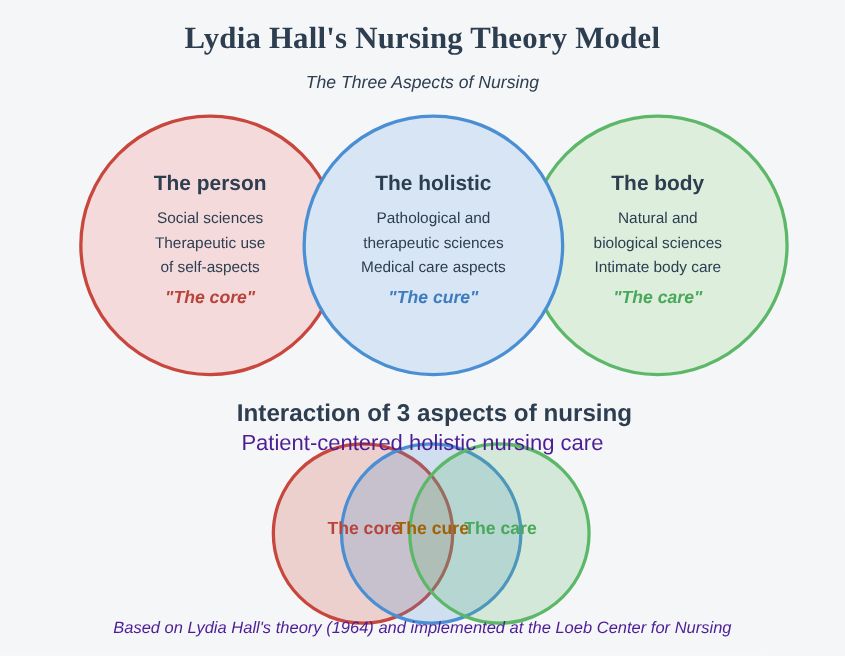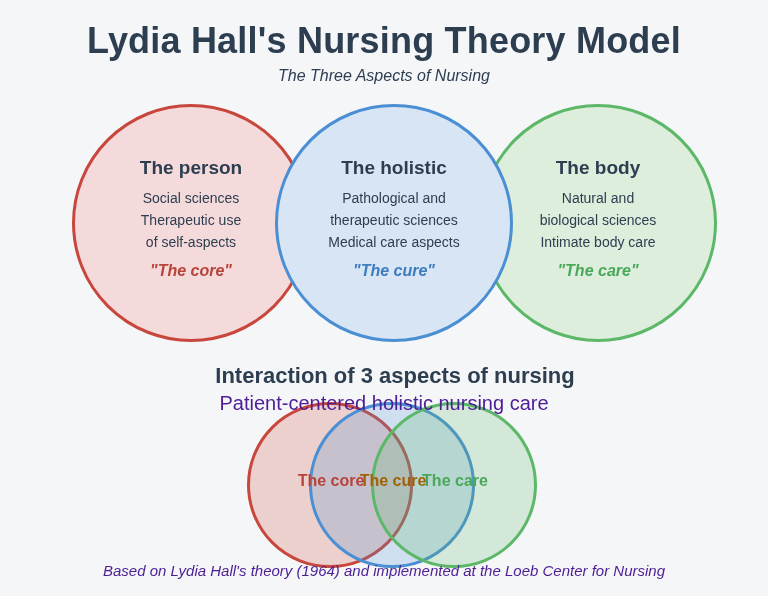--- a/index.html
+++ b/index.html
@@ -4,21 +4,21 @@
 <style>
   html,body { margin:0; padding:0; }
   .canvas {
     position:relative; width:768px; height:596px;
     background:#f5f6f8; overflow:hidden;
     font-family:"Liberation Sans", sans-serif;
     color:#2c3e50;
   }
   .centered { position:absolute; left:0; right:0; text-align:center; }
 
-  .title    { top:20px; font-size:36px; font-weight:700; letter-spacing:0.2px; }
+  .title    { top:20px; font-size:28px; font-weight:700; letter-spacing:0.2px;font-family:Liberation Serif, serif; }
   .subtitle { top:67px; font-size:16px; font-style:italic; }
 
   
   .circle {
     position:absolute; top:104px; width:238px; height:238px;
     border-radius:50%; box-sizing:border-box; border:3px solid;
     text-align:center;
   }
   .c-person  { left:72px;  background:#f5dadb; border-color:#c8473d; z-index:1; }
   .c-disease { left:275px; background:#d8e5f4; border-color:#4a8fd3; z-index:2; }

